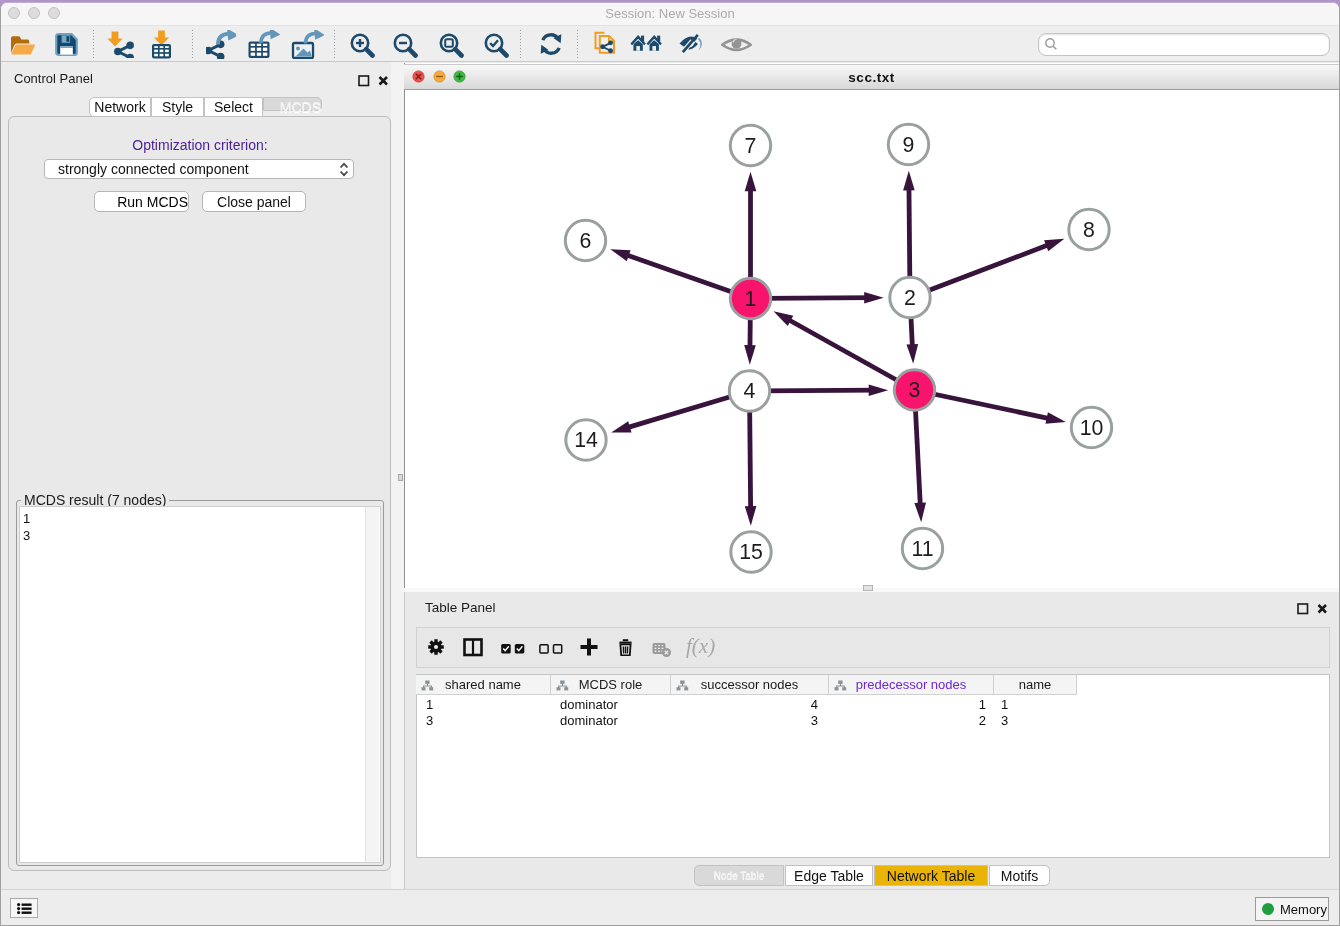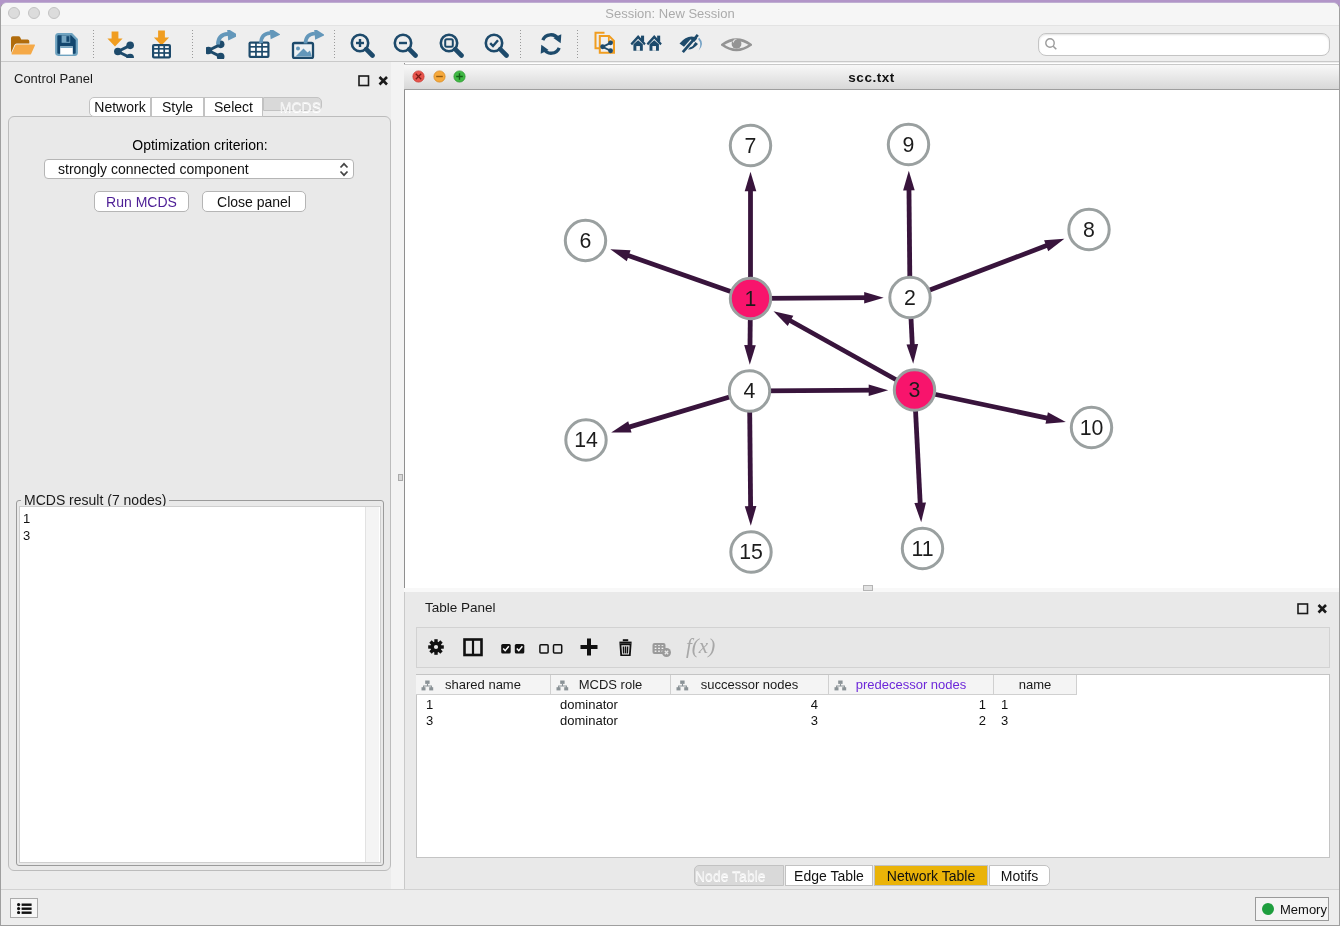--- a/index.html
+++ b/index.html
@@ -146,26 +146,26 @@
 <div class="abs" style="left:14px;top:71px;font-size:13px;color:#1a1a1a">Control Panel</div>
 <svg style="position:absolute;left:358px;top:75px" width="32" height="12" viewBox="0 0 32 12">
     <rect x="1" y="1" width="9.5" height="9.5" fill="none" stroke="#1a1a1a" stroke-width="1.6"></rect>
     <path d="M21.5 2 L29 9.5 M29 2 L21.5 9.5" stroke="#1a1a1a" stroke-width="2.6"></path>
   </svg>
 <div class="abs" style="left:8px;top:116px;width:383px;height:755px;background:#e9e9e9;border:1px solid #bcbcbc;border-radius:6px"></div>
 <div class="abs" style="left:89px;top:97px;width:62px;height:20px;font-size:14px;color:#111;text-align:center;line-height:19px;background:#fff;border:1px solid #c2c2c2;border-radius:5px 0 0 5px;">Network</div>
 <div class="abs" style="left:151px;top:97px;width:53px;height:20px;font-size:14px;color:#111;text-align:center;line-height:19px;background:#fff;border:1px solid #c2c2c2;border-left:1px solid #c2c2c2;margin:0">Style</div>
 <div class="abs" style="left:204px;top:97px;width:59px;height:20px;font-size:14px;color:#111;text-align:center;line-height:19px;background:#fff;border:1px solid #c2c2c2;">Select</div>
 <div class="abs" style="left:263px;top:97px;width:59px;height:14px;font-size:14px;color:#111;text-align:right;line-height:19px;background:#fff;border:1px solid #c2c2c2;border-radius:0 5px 5px 0;background:#d9d9d9;color:#f2f2f2;text-shadow:0 1px 0 #fff;">MCDS</div>
-<div class="abs" style="left:0;top:137px;width:400px;height:16px;text-align:center;font-size:14px;color:#000000">Optimization criterion:</div>
+<div class="abs" style="left:0;top:137px;width:400px;height:16px;text-align:center;font-size:14px;color:#4c1d95">Optimization criterion:</div>
 <div class="abs" style="left:44px;top:159px;width:310px;height:20px;background:#fff;border:1px solid #b5b5b5;border-radius:4px;font-size:14px;color:#111;line-height:19px;padding-left:13px">strongly connected component</div>
 <svg class="abs" style="left:338px;top:162px" width="12" height="15" viewBox="0 0 12 15">
     <path d="M2.5 5.5 L6 1.8 L9.5 5.5 M2.5 9.5 L6 13.2 L9.5 9.5" fill="none" stroke="#444" stroke-width="1.7"></path>
   </svg>
-<div class="abs" style="left:94px;top:191px;width:95px;height:21px;background:#fff;border:1px solid #b5b5b5;border-radius:5px;font-size:14px;color:#4c1d95;text-align:center;line-height:20px;">Run MCDS</div>
+<div class="abs" style="left:94px;top:191px;width:95px;height:21px;background:#fff;border:1px solid #b5b5b5;border-radius:5px;font-size:14px;color:#000000;text-align:right;line-height:20px;">Run MCDS</div>
 <div class="abs" style="left:202px;top:191px;width:104px;height:21px;background:#fff;border:1px solid #b5b5b5;border-radius:5px;font-size:14px;color:#111;text-align:center;line-height:20px;">Close panel</div>
 <div class="abs" style="left:16px;top:500px;width:368px;height:366px;border:1px solid #9a9a9a;border-radius:3px"></div>
 <div class="abs" style="left:21px;top:492px;background:#e9e9e9;padding:0 3px;font-size:14px;color:#1a1a1a">MCDS result (7 nodes)</div>
 <div class="abs" style="left:19px;top:506px;width:362px;height:357px;background:#fff;border:1px solid #cfcfcf"></div>
 <div class="abs" style="left:365px;top:507px;width:14px;height:355px;background:#f4f4f4;border-left:1px solid #e2e2e2"></div>
 <div class="abs" style="left:23px;top:511px;font-size:13px;color:#111;line-height:16.5px">1<br>3</div>
 <div class="abs" style="left:398px;top:474px;width:5px;height:7px;background:#d8d8d8;border:1px solid #aaa"></div>
 <div class="abs" style="left:404px;top:63px;width:935px;height:525px;background:#fff;border-left:1px solid #8f8f8f"></div>
 <div class="abs" style="left:404px;top:64px;width:935px;height:26px;background:linear-gradient(#f8f8f8,#d8d8d8);border-bottom:1px solid #9e9e9e;border-top:1px solid #c9c9c9"></div>
 <div class="abs" style="left:404px;top:70px;width:935px;height:15px;text-align:center;font-size:13.5px;font-weight:bold;color:#111;letter-spacing:0.5px">scc.txt</div>
@@ -322,21 +322,21 @@
     <rect x="4.2" y="0.5" width="4.4" height="3.4" fill="#8a9296"></rect>
     <path d="M6.5 4 v2 M2.6 8 v-2 h7.8 v2" fill="none" stroke="#8a9296" stroke-width="1.1"></path>
     <rect x="0.5" y="7.2" width="4" height="3.2" fill="#8a9296"></rect>
     <rect x="8.2" y="7.2" width="4" height="3.2" fill="#8a9296"></rect>
   </svg>
 <div class="abs" style="left:426px;top:697px;font-size:13px;color:#111;line-height:16px">1<br>3</div>
 <div class="abs" style="left:560px;top:697px;font-size:13px;color:#111;line-height:16px">dominator<br>dominator</div>
 <div class="abs" style="left:742px;top:697px;width:76px;text-align:right;font-size:13px;color:#111;line-height:16px">4<br>3</div>
 <div class="abs" style="left:910px;top:697px;width:76px;text-align:right;font-size:13px;color:#111;line-height:16px">1<br>2</div>
 <div class="abs" style="left:1001px;top:697px;font-size:13px;color:#111;line-height:16px">1<br>3</div>
-<div class="abs" style="left:694px;top:865px;width:90px;height:21px;background:#d9d9d9;border:1px solid #c2c2c2;border-radius:5px 0 0 5px;font-size:14px;color:#f2f2f2;text-shadow:0 1px 0 #fff;text-align:left;line-height:20px">Node Table</div>
+<div class="abs" style="left:694px;top:865px;width:90px;height:21px;background:#d9d9d9;border:1px solid #c2c2c2;border-radius:5px 0 0 5px;font-size:10px;color:#f2f2f2;text-shadow:0 1px 0 #fff;text-align:center;line-height:20px">Node Table</div>
 <div class="abs" style="left:785px;top:865px;width:88px;height:21px;background:#fff;border:1px solid #c2c2c2;font-size:14px;color:#111;text-align:center;line-height:20px">Edge Table</div>
 <div class="abs" style="left:874px;top:865px;width:114px;height:21px;background:#eab308;border:1px solid #c2c2c2;font-size:14px;color:#111;text-align:center;line-height:20px">Network Table</div>
 <div class="abs" style="left:989px;top:865px;width:61px;height:21px;background:#fff;border:1px solid #c2c2c2;border-radius:0 5px 5px 0;font-size:14px;color:#111;text-align:center;line-height:20px">Motifs</div>
 <div class="abs" style="left:1px;top:889px;width:1338px;height:36px;background:#ededed;border-top:1px solid #d2d2d2"></div>
 <div class="abs" style="left:10px;top:898px;width:28px;height:20px;background:#f6f6f6;border:1px solid #ababab"></div>
 <svg style="position:absolute;left:17px;top:903px" width="15" height="11" viewBox="0 0 15 11">
     <circle cx="1.6" cy="1.6" r="1.6" fill="#111"></circle>
     <rect x="4.6" y="0.5" width="10" height="2.4" fill="#111"></rect>
     <circle cx="1.6" cy="5.6" r="1.6" fill="#111"></circle>
     <rect x="4.6" y="4.5" width="10" height="2.4" fill="#111"></rect>

